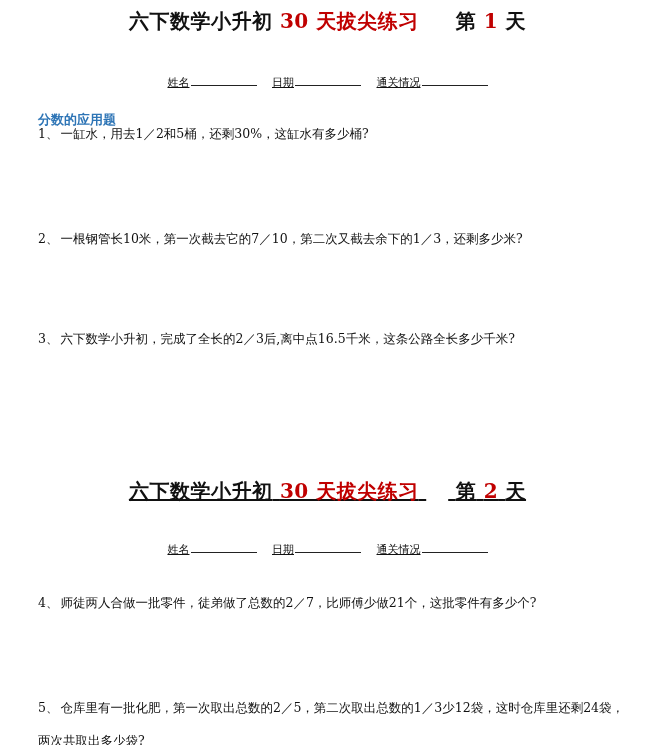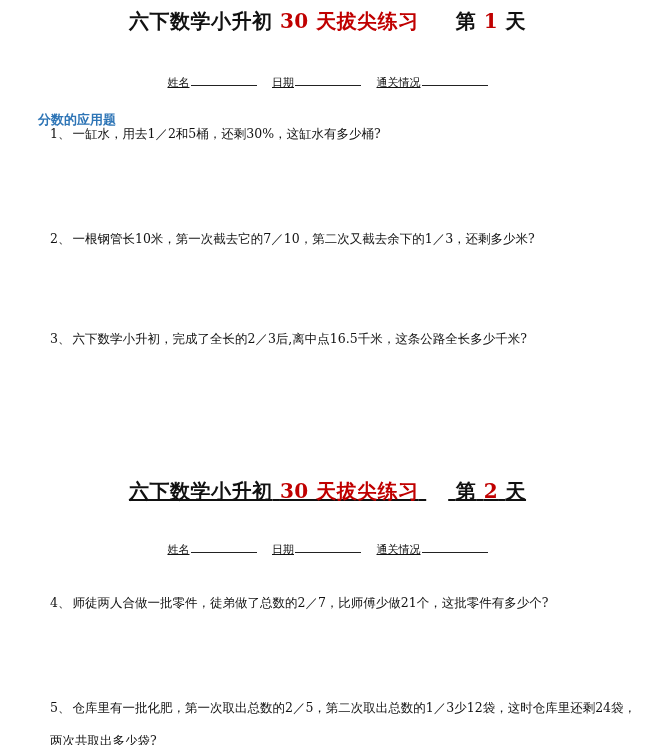--- a/index.html
+++ b/index.html
@@ -59,21 +59,21 @@
       font-family: "DejaVu Sans", "Liberation Sans", sans-serif;
       font-weight: bold;
       font-size: 13px;
       color: #2e75b6;
       line-height: 18px;
       margin-top: 20px;
     }
 
     .question {
       position: absolute;
-      left: 50px;
+      left: 38px;
       font-family: "DejaVu Serif", "Liberation Serif", serif;
       font-size: 12.5px;
       line-height: 18px;
       white-space: nowrap;
       color: #111;
     }
     .question .num { margin-right: 2px; }
     .question-wrap {
       white-space: normal;
       width: 590px;

